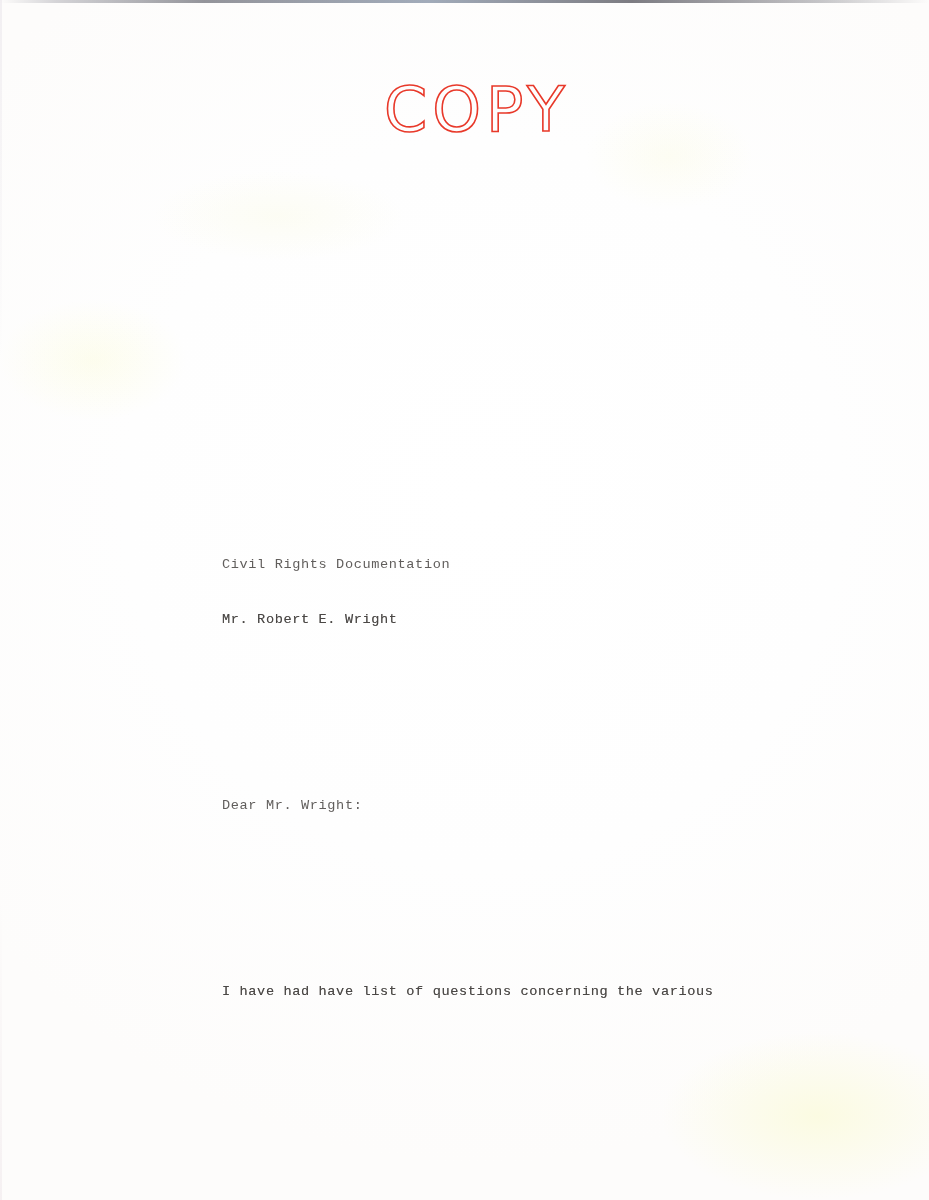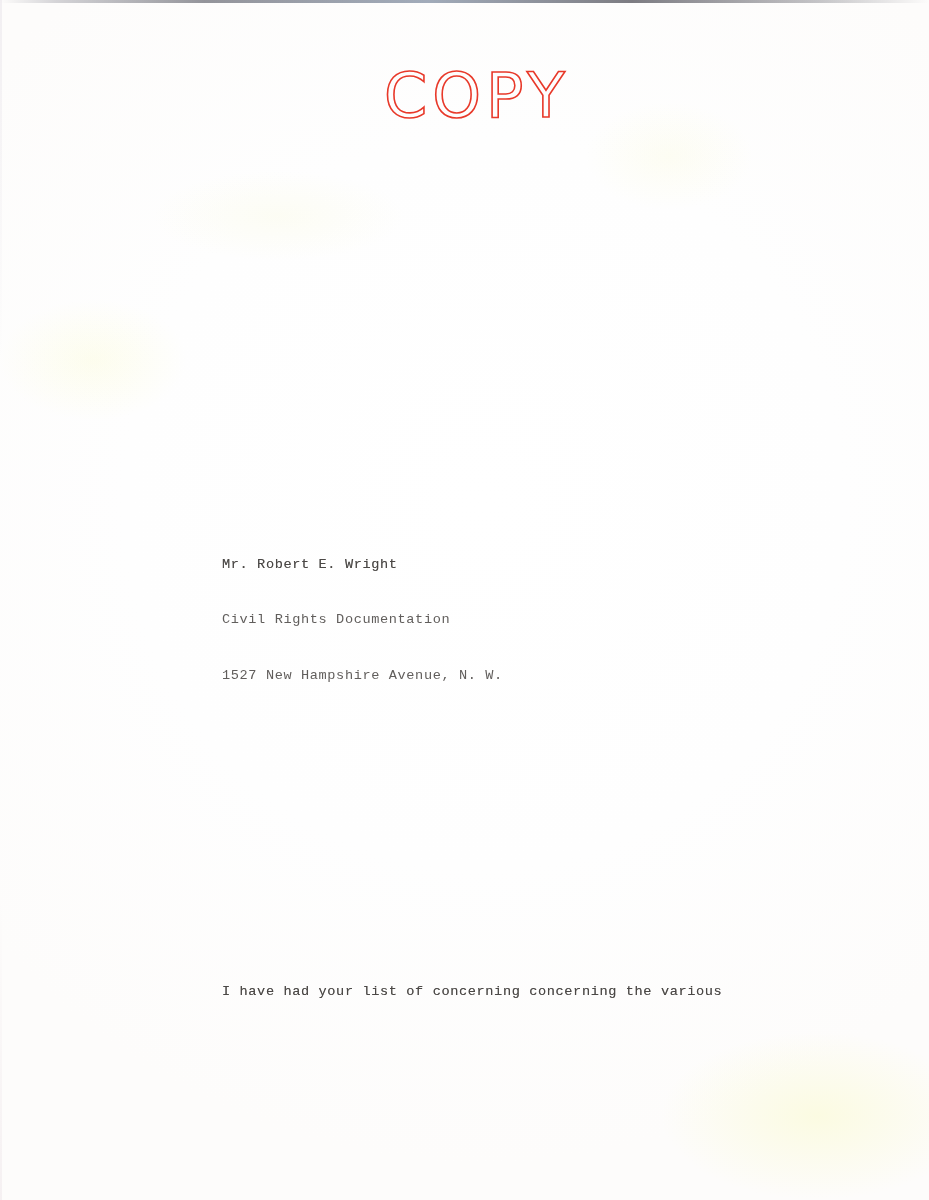--- a/index.html
+++ b/index.html
@@ -57,21 +57,21 @@
       rgba(190,180,200,0.18) 0%,
       rgba(255,255,255,0) 30%,
       rgba(255,255,255,0) 75%,
       rgba(205,180,195,0.16) 100%);
   }
 
   
   #copy-stamp {
     position: absolute;
     left: 382px;
-    top: 60px;
+    top: 74px;
     width: 230px;
     height: 72px;
   }
   #copy-stamp svg { display: block; }
   #copy-stamp text {
     font-family: "DejaVu Sans", sans-serif;
     font-size: 62px;
     font-weight: 400;
     letter-spacing: 5px;
     fill: none;
@@ -116,32 +116,32 @@
     </svg>
   </div>
 
   <div id="letter">
 
 
     <div class="gap-lg"></div>
     <div class="gap-sm"></div>
 
     <div>
+      <div class="tline ink-mid">Civil Rights Documentation</div>
       <div class="tline ink-dark">Mr. Robert E. Wright</div>
-      <div class="tline ink-mid">Civil Rights Documentation</div>
-      <div class="tline ink-mid">1527 New Hampshire Avenue, N. W.</div>
     </div>
 
     <div class="gap-md"></div>
 
+    <div class="tline ink-mid">Dear Mr. Wright:</div>
 
     <div class="gap-md"></div>
 
     <div>
-      <div class="tline ink-dark">I have had your list of concerning concerning the various</div>
+      <div class="tline ink-dark">I have had have list of questions concerning the various</div>
       
       
       
     </div>
 
     
 
     
 
     

